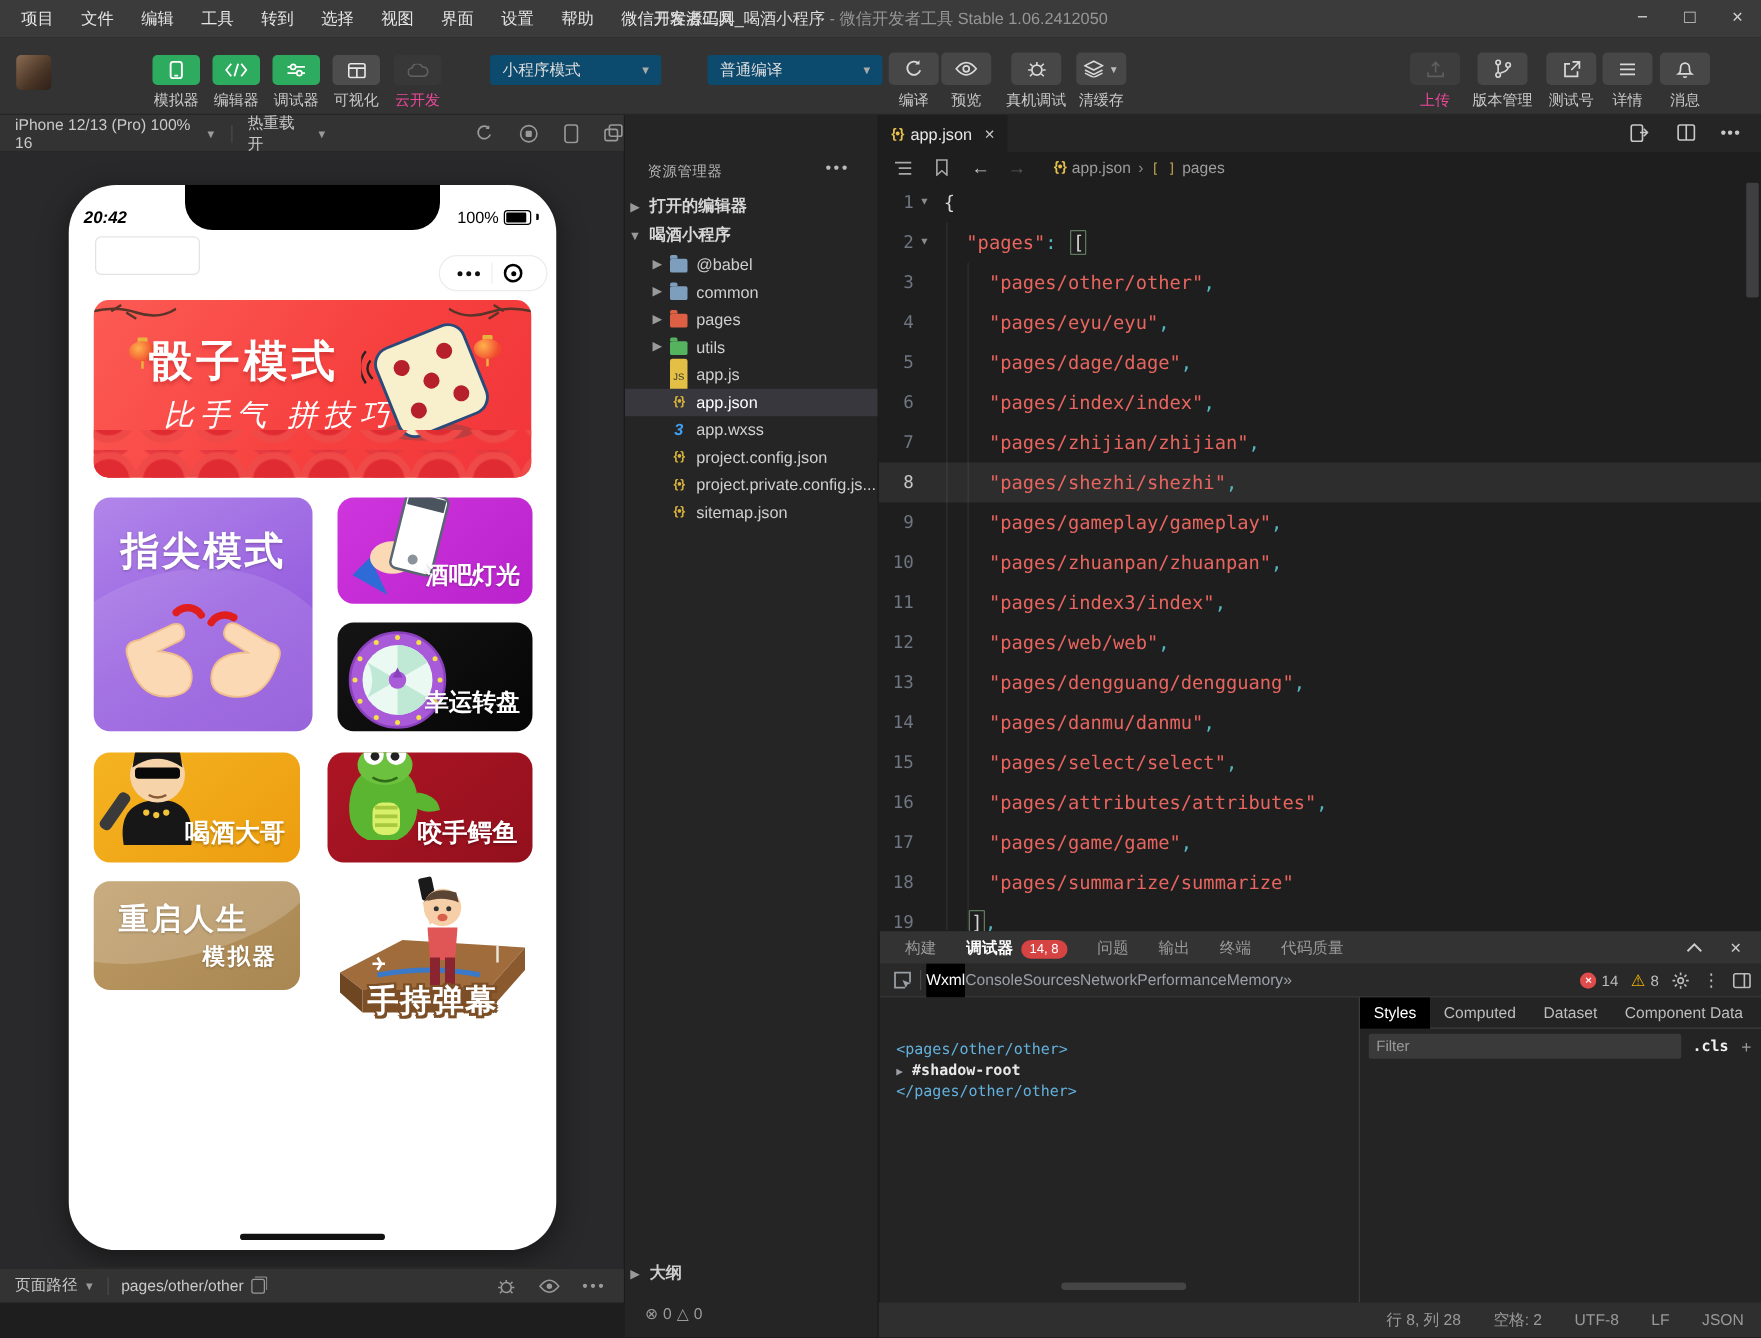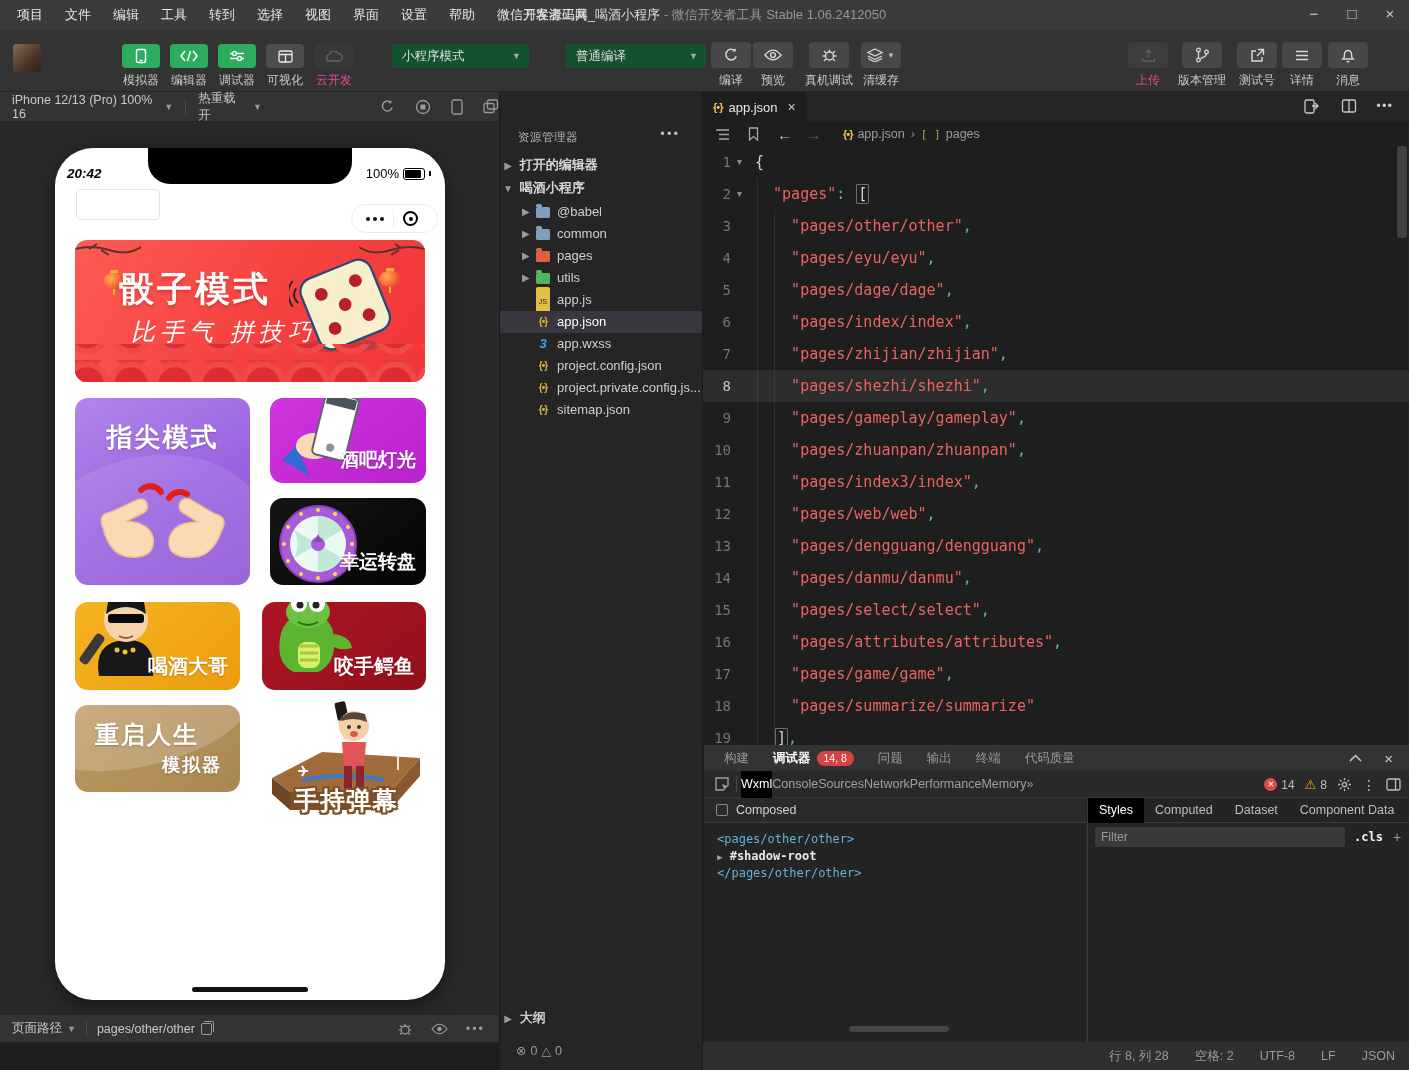--- a/index.html
+++ b/index.html
@@ -15,21 +15,21 @@
 #win-title .t-main{color:#dcdcdc;} #win-title .t-sub{color:#969696;}
 .win-ctrl{position:absolute;top:0;width:38px;height:30px;line-height:28px;text-align:center;color:#d0d0d0;font-size:15px;}
 
 #toolbar{position:absolute;left:0;top:30px;width:1409px;height:62px;background:#333333;border-bottom:1px solid #262626;}
 #avatar{position:absolute;left:13px;top:14px;width:28px;height:28px;border-radius:4px;background:linear-gradient(135deg,#8a6b52,#4a3526 60%,#2e2018);}
 .tb-btn{position:absolute;width:46px;text-align:center;}
 .tb-ico{width:38px;height:24px;margin:0 auto;border-radius:4px;display:flex;align-items:center;justify-content:center;}
 .tb-ico.on{background:#2dab5e;} .tb-ico.off{background:#4d4d4d;} .tb-ico.dis{background:#3d3d3d;opacity:.55;}
 .tb-lab{margin-top:4px;font-size:12px;color:#c9c9c9;white-space:nowrap;}
 .tb-lab.dim{color:#ec4899;}
-.dropdown{position:absolute;height:24px;background:#14532d;border-radius:3px;color:#dedede;font-size:12.5px;line-height:24px;padding:0 10px;}
+.dropdown{position:absolute;height:24px;background:#0c4a6e;border-radius:3px;color:#dedede;font-size:12.5px;line-height:24px;padding:0 10px;}
 .dropdown .caret{position:absolute;right:8px;top:0;color:#aaaaaa;font-size:9px;}
 .act-btn{position:absolute;width:44px;text-align:center;}
 .act-ico{width:40px;height:26px;margin:0 auto;background:#474747;border-radius:4px;display:flex;align-items:center;justify-content:center;color:#d8d8d8;}
 svg.ic{display:block;}
 
 #sim{position:absolute;left:0;top:92px;width:500px;height:950px;background:#29292b;border-right:1px solid #1b1b1b;}
 #sim-head{position:absolute;left:0;top:0;width:100%;height:30px;background:#333333;border-bottom:1px solid #262626;display:flex;align-items:center;color:#c9c9c9;font-size:12.5px;}
 .sh-caret{font-size:9px;color:#9a9a9a;margin-left:5px;}
 .sh-ico{color:#9a9a9a;margin-left:20px;}
 #sim-foot{position:absolute;left:0;bottom:0;width:100%;height:28px;background:#333333;border-top:1px solid #262626;display:flex;align-items:center;color:#c9c9c9;font-size:12.5px;}
@@ -60,21 +60,21 @@
  background-size:44px 52px,44px 52px;background-position:22px 14px,22px 14px;}
 .lantern{position:absolute;width:22px;height:26px;}
 .lantern .l-body{position:absolute;left:0;top:5px;width:22px;height:16px;border-radius:50%;background:radial-gradient(circle at 35% 35%,#ffb24d,#f04a2e 70%);}
 .lantern .l-top{position:absolute;left:7px;top:2px;width:8px;height:4px;background:#e8b33c;border-radius:1px;}
 .lantern .l-tail{position:absolute;left:10px;top:21px;width:2px;height:6px;background:#e8b33c;}
 .branch{position:absolute;top:2px;width:70px;height:16px;}
 
 .card{position:absolute;border-radius:13px;overflow:hidden;}
 .card .c-label{position:absolute;color:#fff;font-weight:bold;white-space:nowrap;text-shadow:0 1px 2px rgba(0,0,0,.25);}
 #card-zhijian{left:20px;top:250px;width:175px;height:187px;background:linear-gradient(150deg,#b186ea 0%,#9a63e0 55%,#8d53d8 100%);}
-#card-zhijian .c-label{left:50%;transform:translateX(-50%);top:22px;font-size:26px;letter-spacing:2px;}
+#card-zhijian .c-label{left:50%;transform:translateX(-50%);top:22px;font-size:31px;letter-spacing:2px;}
 #card-dengguang{left:215px;top:250px;width:156px;height:85px;background:linear-gradient(140deg,#cf35dd,#b922cc);}
 #card-dengguang .c-label{right:10px;bottom:10px;font-size:19px;}
 #card-zhuanpan{left:215px;top:350px;width:156px;height:87px;background:linear-gradient(140deg,#151515,#050505);}
 #card-zhuanpan .c-label{right:10px;bottom:10px;font-size:19px;}
 #card-dage{left:20px;top:454px;width:165px;height:88px;background:linear-gradient(140deg,#f5b321,#ec9d0f);}
 #card-dage .c-label{right:12px;bottom:10px;font-size:20px;}
 #card-eyu{left:207px;top:454px;width:164px;height:88px;background:linear-gradient(140deg,#ad1524,#93101d);}
 #card-eyu .c-label{right:12px;bottom:10px;font-size:20px;}
 #card-chongqi{left:20px;top:557px;width:165px;height:87px;background:linear-gradient(140deg,#bd9a64,#a98752);}
 #card-chongqi .swoosh{position:absolute;left:-40px;top:-30px;width:220px;height:90px;border-radius:50%;background:rgba(255,255,255,.18);transform:rotate(-14deg);}
@@ -830,24 +830,20 @@
       <span style="font-size:14px;">⋮</span>
       <span>
         <svg class="ic" width="15" height="13" viewBox="0 0 15 13">
             <rect x="1" y="1" width="13" height="11" rx="1.5" fill="none" stroke="#bdbdbd" stroke-width="1.3"></rect>
             <path d="M9.5 1v11" stroke="#bdbdbd" stroke-width="1.3"></path>
           </svg>
       </span>
     </div>
 
     <div id="wxml-pane">
-      <div id="composed-row">
-        <span class="checkbox"></span>
-        <span>Composed</span>
-      </div>
       <div class="wx-line" style="top:34px;">&lt;pages/other/other&gt;</div>
       <div class="wx-line" style="top:51px;"><span class="tri">▶</span> <span class="shadow">#shadow-root</span></div>
       <div class="wx-line" style="top:68px;">&lt;/pages/other/other&gt;</div>
       <div id="wxml-hscroll"></div>
     </div>
 
     <div id="styles-pane">
       <div id="style-tabs">
           <span class="st-tab active">Styles</span>
           <span class="st-tab">Computed</span>

